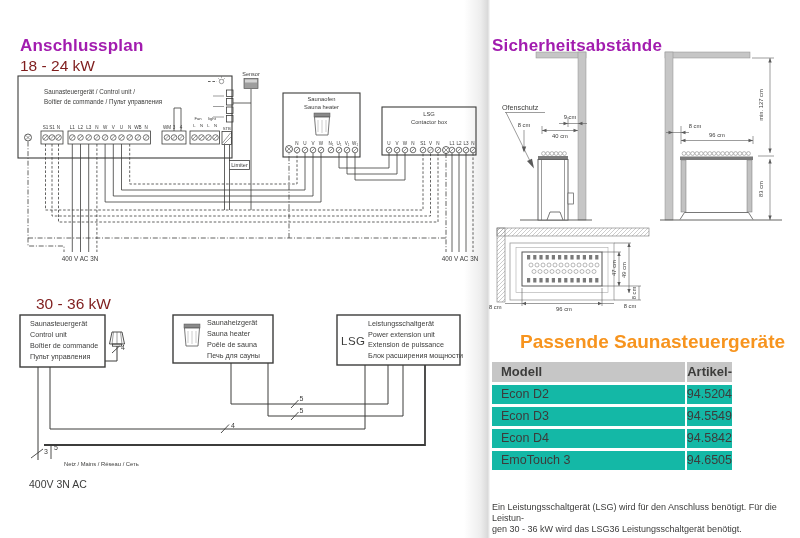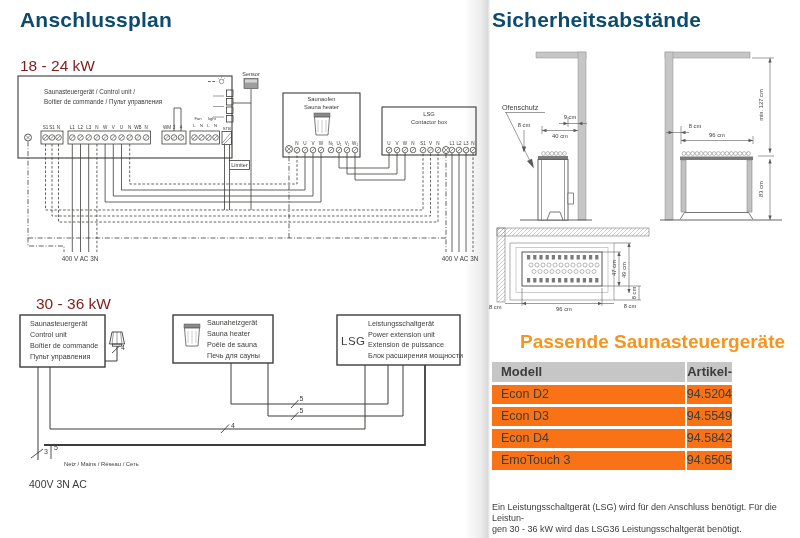--- a/index.html
+++ b/index.html
@@ -1,18 +1,18 @@
 <!DOCTYPE html>
 <html><head>
 <meta charset="utf-8">
 <style>
   html,body{margin:0;padding:0;background:#fff;}
   .page{position:relative;width:800px;height:538px;background:#fff;overflow:hidden;
         font-family:"Liberation Sans",sans-serif;color:#3c3c3b;}
-  .h1{position:absolute;font-size:21px;font-weight:bold;color:#0c4a6e;letter-spacing:0.2px;}
+  .h1{position:absolute;font-size:17px;font-weight:bold;color:#a21caf;letter-spacing:0.2px;margin-top:28px;}
   .h2{position:absolute;font-size:19px;font-weight:bold;color:#f7941e;}
   .sub{position:absolute;font-size:15.5px;color:#7f1d1d;margin-top:13px;}
   svg{position:absolute;left:0;top:0;font-family:"Liberation Sans",sans-serif;}
   svg text{fill:#3c3c3b;}
   .ln{stroke:#3c3c3b;stroke-width:.8;fill:none;}
   .lnd{stroke:#3c3c3b;stroke-width:.8;fill:none;stroke-dasharray:2.6,1.8;}
   .lndd{stroke:#3c3c3b;stroke-width:.8;fill:none;stroke-dasharray:5,1.8,1,1.8;}
   .ln1{stroke:#3c3c3b;stroke-width:1;fill:none;}
   .lnt{stroke:#3c3c3b;stroke-width:1.8;fill:none;}
   .mk{stroke:#3c3c3b;stroke-width:.9;fill:none;}
@@ -34,21 +34,21 @@
   .t7m{font-size:7px;text-anchor:middle;}
   .t10{font-size:10.5px;text-anchor:start;}
   .t11{font-size:11.5px;text-anchor:start;letter-spacing:.5px;}
   .shadow{position:absolute;left:464px;top:0;width:28px;height:538px;pointer-events:none;
     background:linear-gradient(to right,rgba(0,0,0,0) 0%,rgba(0,0,0,.07) 60%,rgba(0,0,0,.15) 85%,rgba(0,0,0,0) 94%);}
   .ctable{position:absolute;left:492px;top:362px;width:240px;}
   .crow{display:flex;margin-bottom:3px;}
   .c1{width:187px;padding-left:9px;margin-right:2px;}
   .c2{flex:1;text-align:center;}
   .chead .c1,.chead .c2{background:#c6c6c6;font-weight:bold;font-size:13px;height:20px;line-height:20px;}
-  .cdata .c1,.cdata .c2{background:#f97316;font-size:12.5px;height:19px;line-height:19px;}
+  .cdata .c1,.cdata .c2{background:#14b8a6;font-size:12.5px;height:19px;line-height:19px;}
   .fnote{position:absolute;left:492px;top:502px;width:300px;font-size:9px;line-height:11px;color:#3c3c3b;}
 </style>
 </head>
 <body>
 
 <div class="page">
 
 <svg width="800" height="538" viewBox="0 0 800 538">
   <defs>
     <g id="term">

